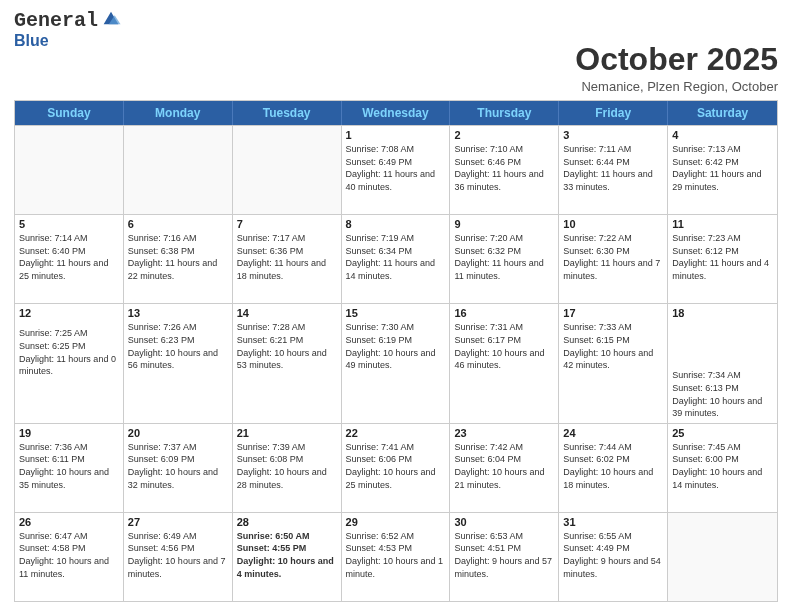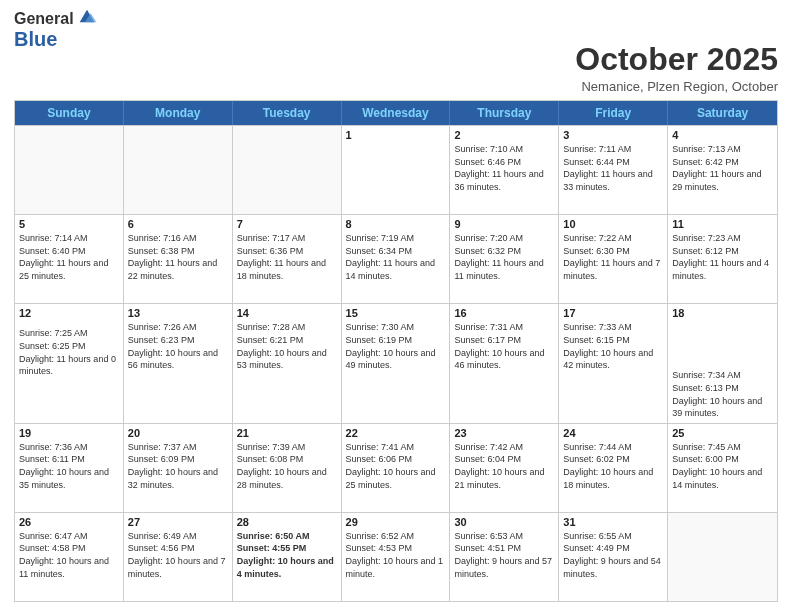--- a/index.html
+++ b/index.html
@@ -22,27 +22,28 @@
       justify-content: space-between;
       align-items: flex-start;
       margin-bottom: 6px;
     }
     .logo {
       display: flex;
       align-items: center;
       gap: 0px;
     }
     .logo-text-general {
-      font-size: 16px;
+      font-size: 20px;
       font-weight: bold;
       color: #333;
       line-height: 1.1;
+      font-family: Liberation Mono, monospace;
     }
     .logo-text-blue {
-      font-size: 20px;
+      font-size: 16px;
       font-weight: bold;
       color: #2b5fa3;
       line-height: 1.1;
     }
     .logo-icon {
       width: 22px;
       height: 22px;
       margin-left: 2px;
       margin-top: -4px;
     }
@@ -160,20 +161,23 @@
         <div class="cal-header-cell">Saturday</div>
       </div>
     <div class="cal-body">
 
     <div class="cal-row">
           <div class="cal-cell empty"></div>
           <div class="cal-cell empty"></div>
           <div class="cal-cell empty"></div>
           <div class="cal-cell">
             <div class="day-num">1</div>
+            <div class="day-info" style="white-space: pre-line;">Sunrise: 7:08 AM
+Sunset: 6:49 PM
+Daylight: 11 hours and 40 minutes.</div>
           </div>
           <div class="cal-cell">
             <div class="day-num">2</div>
             <div class="day-info" style="white-space: pre-line;">Sunrise: 7:10 AM
 Sunset: 6:46 PM
 Daylight: 11 hours and 36 minutes.</div>
           </div>
           <div class="cal-cell">
             <div class="day-num">3</div>
             <div class="day-info" style="white-space: pre-line;">Sunrise: 7:11 AM

